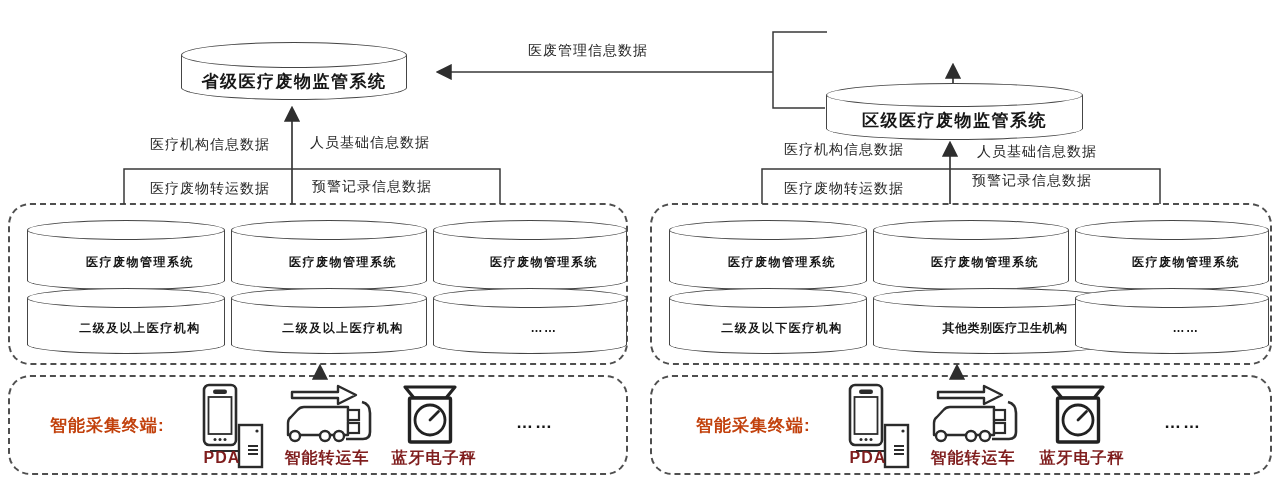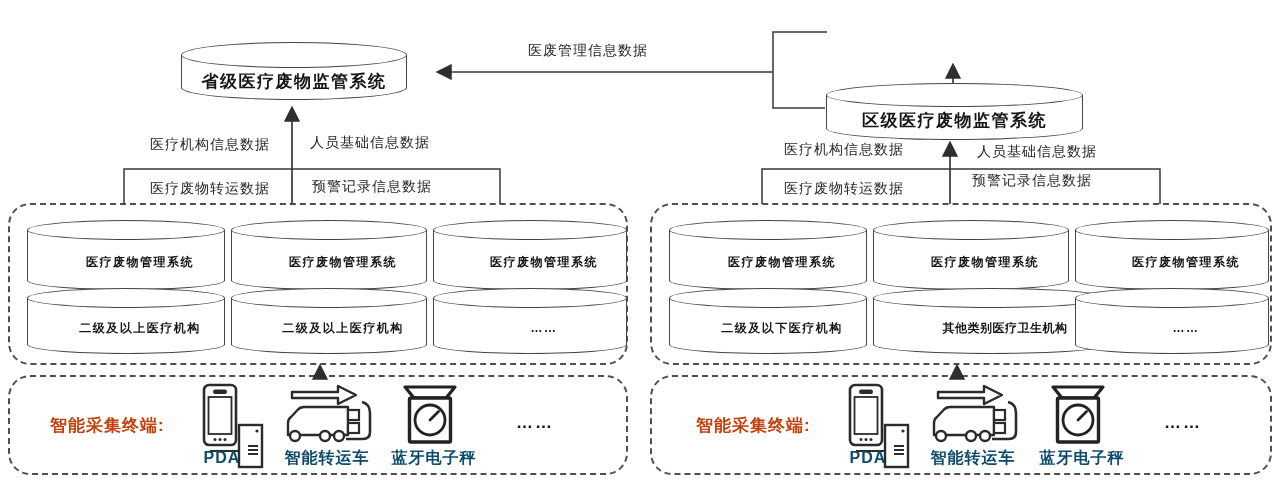--- a/index.html
+++ b/index.html
@@ -32,21 +32,21 @@
   .flow-label{
     position:absolute;z-index:2;font-size:14px;letter-spacing:1px;
     color:#272727;white-space:nowrap;text-align:right;
   }
   .panel-title{
     position:absolute;z-index:2;font-weight:bold;font-size:17px;
     letter-spacing:1px;color:#c2410c;white-space:nowrap;
   }
   .icon-caption{
     position:absolute;z-index:2;font-weight:bold;font-size:16px;
-    letter-spacing:1px;color:#0c4a6e;white-space:nowrap;text-align:center;
+    letter-spacing:1px;color:#7f1d1d;white-space:nowrap;text-align:center;
   }
   .dots{
     position:absolute;z-index:2;font-weight:bold;font-size:17px;
     letter-spacing:2px;color:#141414;white-space:nowrap;
   }
   .icon-svg{position:absolute;z-index:2;}
 </style>
 </head>
 <body>
 

